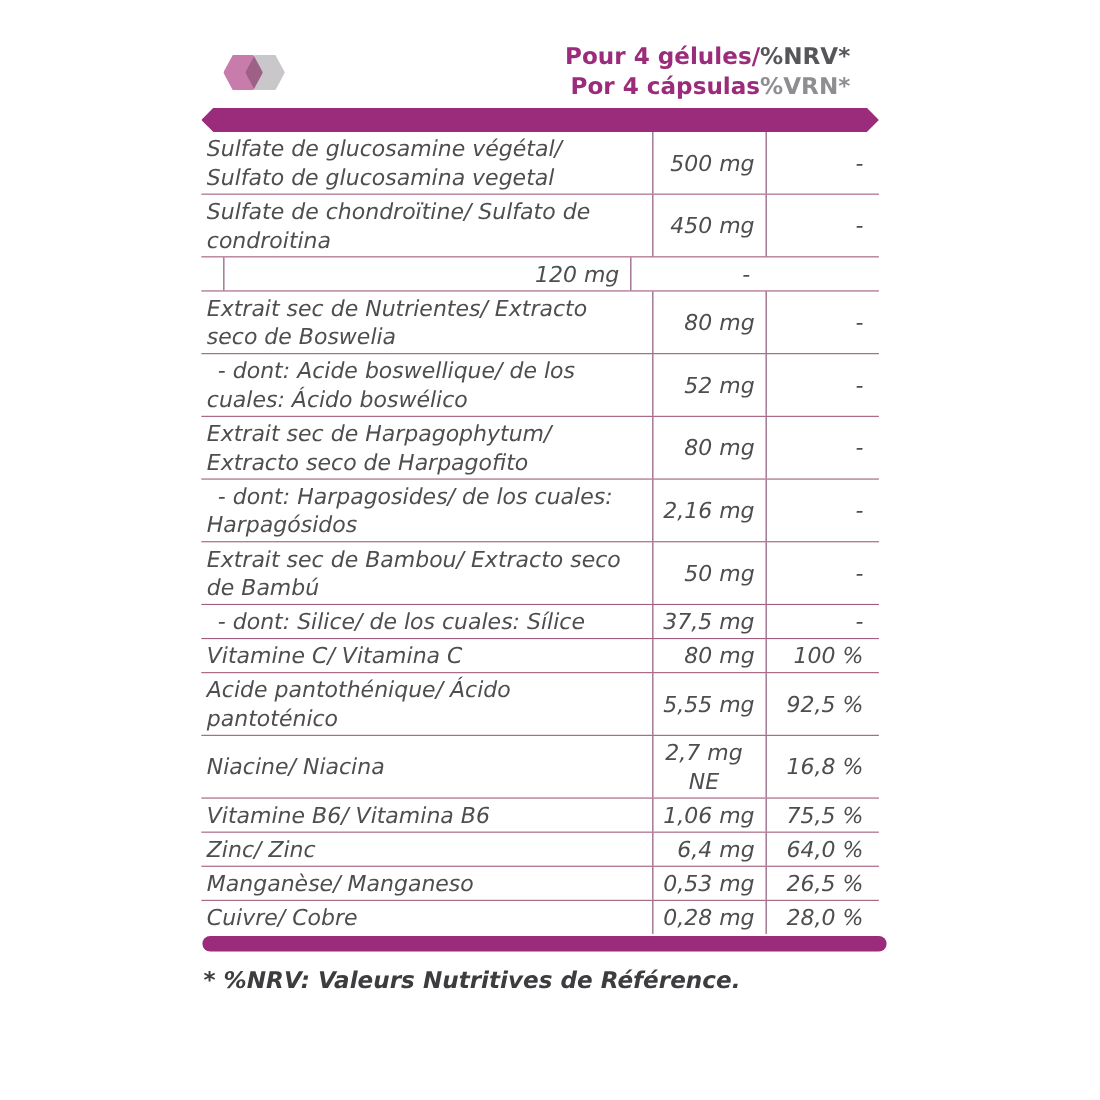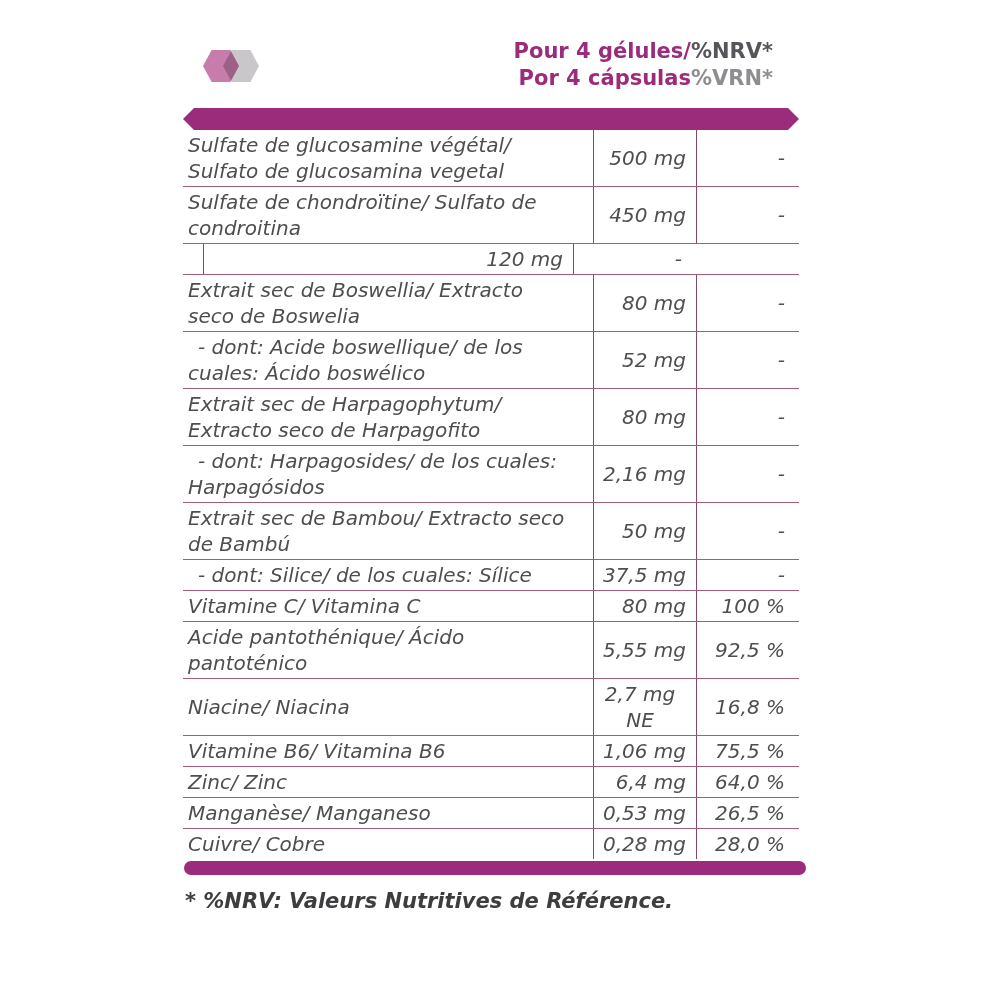--- a/index.html
+++ b/index.html
@@ -12,21 +12,21 @@
     --hex-pink:#c77cab;
     --hex-gray:#c9c7c9;
   }
   *{margin:0;padding:0;box-sizing:border-box;}
   html,body{width:1000px;height:1000px;background:#ffffff;}
   body{font-family:"DejaVu Sans","Liberation Sans",sans-serif;color:var(--text);}
   .sheet{position:relative;width:1000px;height:1000px;background:#fff;overflow:hidden;}
   .label-block{position:absolute;left:183px;top:38px;width:616px;}
 
   
-  .header{display:flex;align-items:flex-start;margin-bottom:16px;gap:12px;}
+  .header{display:flex;align-items:flex-start;margin-bottom:6px;gap:12px;}
   .hex-wrap{position:relative;width:56px;height:36px;margin-top:12px;margin-left:20px;}
   .hex{position:absolute;top:0;width:36px;height:32px;
        clip-path:polygon(0 50%,24% 0,76% 0,100% 50%,76% 100%,24% 100%);}
   .hex-gray{right:0;background:var(--hex-gray);}
   .hex-pink{left:0;background:var(--hex-pink);mix-blend-mode:multiply;}
   .hdr-right{margin-left:auto;display:flex;align-items:flex-end;}
   .serving{ text-align:right;color:var(--accent);font-weight:bold;font-size:21px;line-height:27px;}
   .nrvcol{width:108px;text-align:left;padding-right:14px;font-weight:bold;font-size:21px;line-height:27px;}
   .nrv1{color:var(--nrv-dark);}
   .nrv2{color:var(--nrv-gray);}
@@ -92,21 +92,21 @@
           </div>
           <div class="cell c2">450 mg</div>
           <div class="cell c3">-</div>
         </div>
         <div class="row">
           <div class="cell c2">120 mg</div>
           <div class="cell c3">-</div>
         </div>
         <div class="row">
           <div class="cell c1">
-            <span>Extrait sec de Boswellia/ Extracto seco de Boswelia</span>
+            <span>Extrait sec de Nutrientes/ Extracto seco de Boswelia</span>
           </div>
           <div class="cell c2">80 mg</div>
           <div class="cell c3">-</div>
         </div>
         <div class="row sub">
           <div class="cell c1">
             <span>- dont: Acide boswellique/ de los cuales: Ácido boswélico</span>
           </div>
           <div class="cell c2">52 mg</div>
           <div class="cell c3">-</div>

